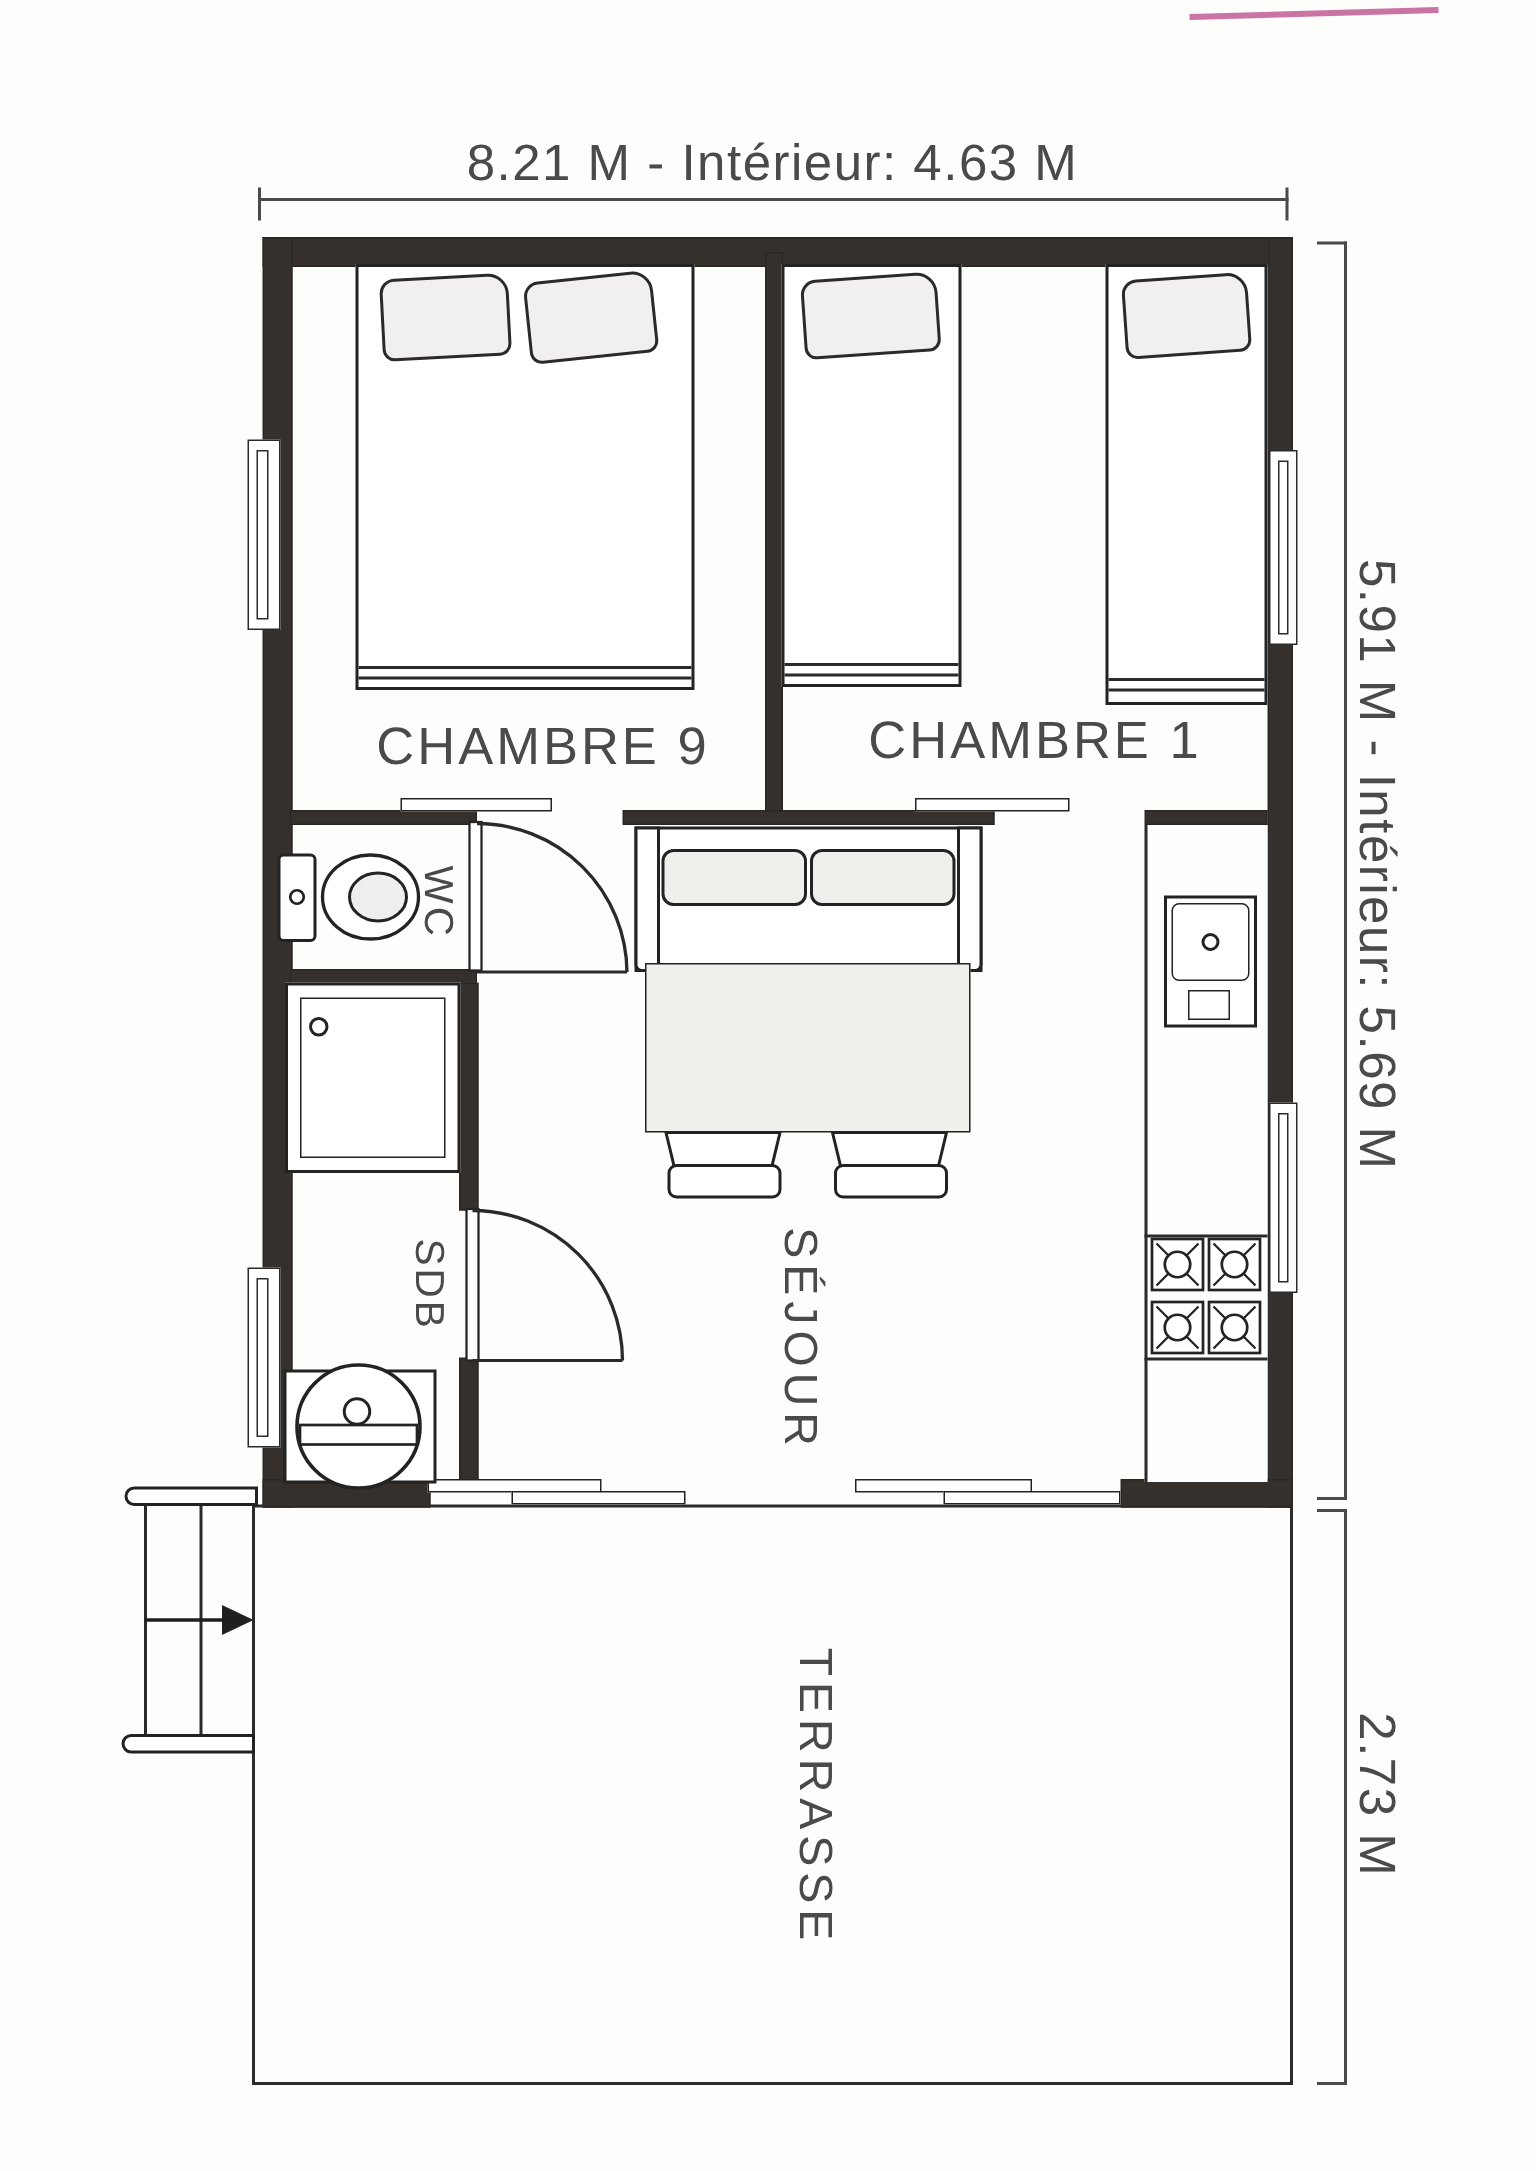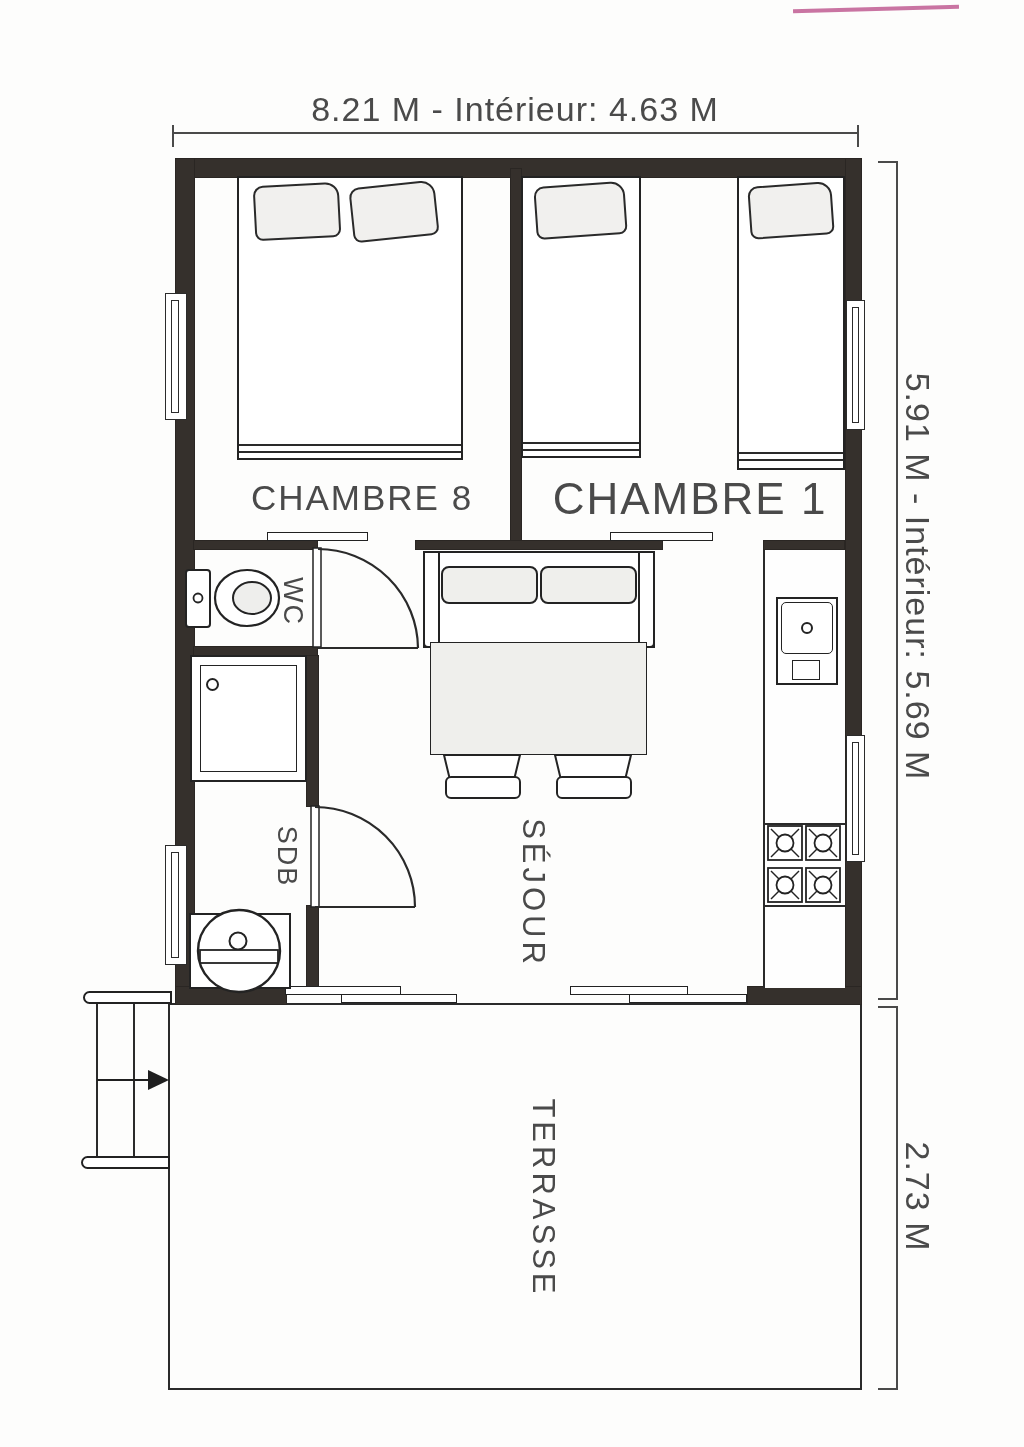--- a/index.html
+++ b/index.html
@@ -190,23 +190,23 @@
     </g>
 
     <g>
       <line x1="97" y1="1080" x2="150" y2="1080" stroke="#1f1f1f" stroke-width="2.2"></line>
       <polygon points="148,1070 169,1080 148,1090" fill="#1f1f1f"></polygon>
     </g>
   </svg>
 
   <div class="label" style="left:215px;top:90px;width:600px;font-size:34px;letter-spacing:1px;">8.21 M - Intérieur: 4.63 M</div>
 
-  <div class="label" style="left:212px;top:478px;width:300px;font-size:35px;letter-spacing:2px;">CHAMBRE 8</div>
-
-  <div class="label" style="left:540px;top:474px;width:300px;font-size:44px;letter-spacing:2px;">CHAMBRE 1</div>
+  <div class="label" style="left:212px;top:478px;width:300px;font-size:35px;letter-spacing:2px;">CHAMBRE 9</div>
+
+  <div class="label" style="left:540px;top:474px;width:300px;font-size:35px;letter-spacing:2px;">CHAMBRE 1</div>
 
   <div class="label rot" style="left:242px;top:586px;width:100px;font-size:27px;letter-spacing:2px;">WC</div>
 
   <div class="label rot" style="left:236px;top:841px;width:100px;font-size:27px;letter-spacing:2px;">SDB</div>
 
   <div class="label rot" style="left:423px;top:875px;width:220px;font-size:31px;letter-spacing:4px;">SÉJOUR</div>
 
   <div class="label rot" style="left:423px;top:1180px;width:240px;font-size:31px;letter-spacing:4px;">TERRASSE</div>
 
   <div class="label rot" style="left:617px;top:557px;width:600px;font-size:34px;letter-spacing:1px;">5.91 M - Intérieur: 5.69 M</div>

